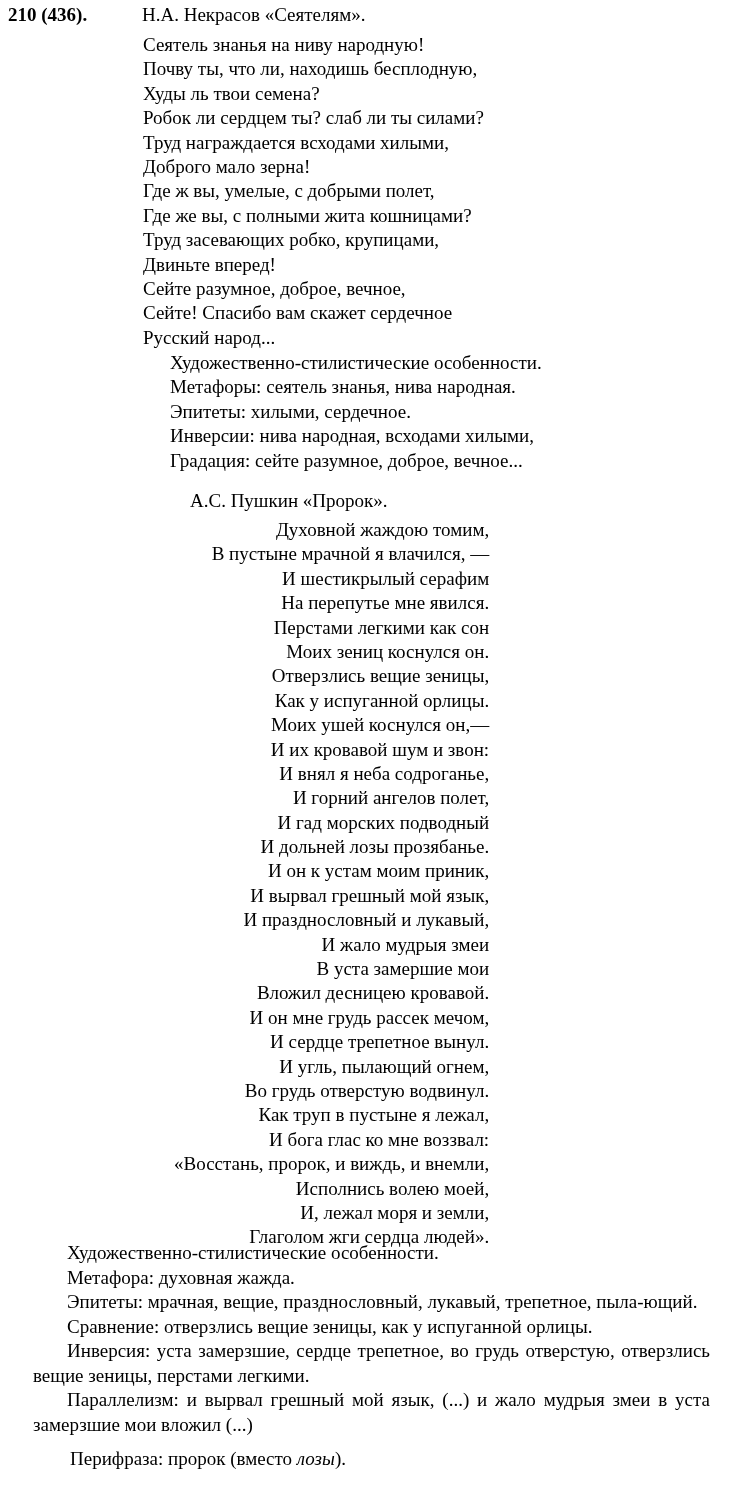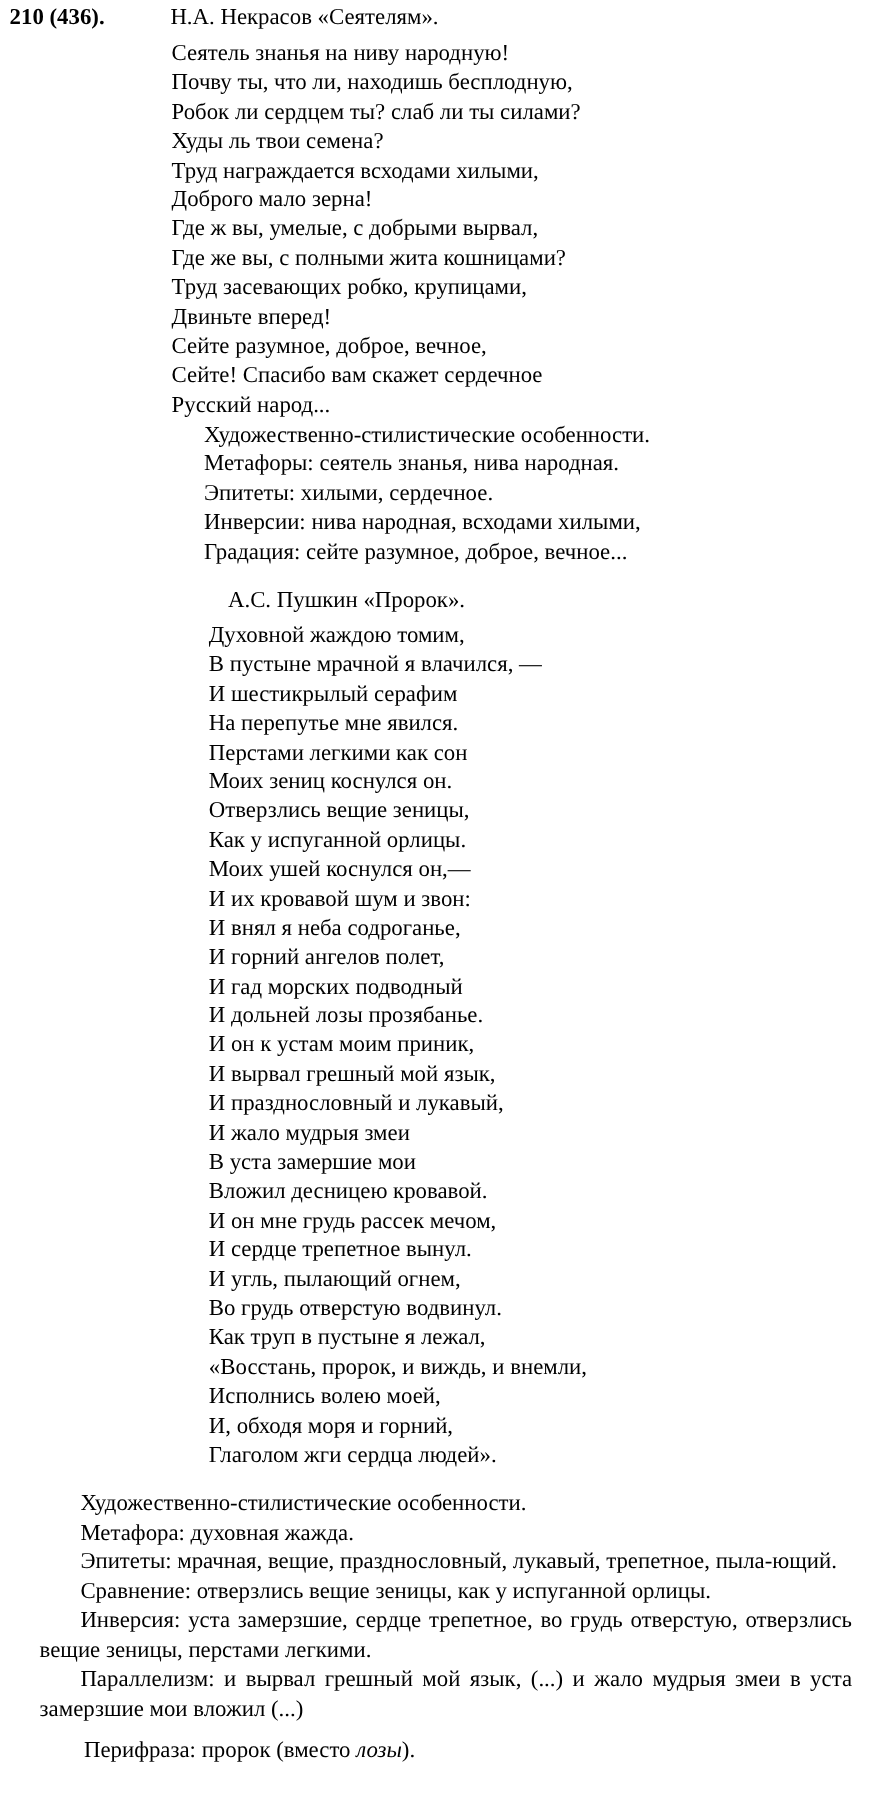--- a/index.html
+++ b/index.html
@@ -7,40 +7,40 @@
     width: 735px; height: 1509px; position: relative; overflow: hidden;
     font-family: "Liberation Serif", serif; color: #000; font-size: 19px;
   }
   .abs { position: absolute; white-space: nowrap; line-height: 24px; }
   .num { left: 8px; top: 3px; font-weight: bold; }
   .title1 { left: 142px; top: 3px; }
   .poem1 { left: 115px; top: 33px; margin-left: 28px; }
   .poem1 div, .an1 div, .poem2 div { height: 24.4px; line-height: 24.4px; white-space: nowrap; }
   .an1 { left: 170px; top: 351px; }
   .title2 { left: 190px; top: 489px; }
-  .poem2 { left: 174px; top: 518px; }
+  .poem2 { left: 174px; top: 518px; text-align: right; }
   .an2 { position: absolute; left: 33px; top: 1241px; width: 677px; line-height: 24.5px; font-size: 19px; }
   .an2 p { margin: 0; text-indent: 34px; text-align: justify; }
   .an2 p.gap { margin-top: 10px; text-indent: 37px; }
   .an2 i { font-style: italic; }
 </style>
 </head>
 <body>
 
 <div class="abs num">210 (436).</div>
 <div class="abs title1">Н.А. Некрасов «Сеятелям».</div>
 
 <div class="abs poem1">
   <div>Сеятель знанья на ниву народную!</div>
   <div>Почву ты, что ли, находишь бесплодную,</div>
+  <div>Худы ль твои семена?</div>
   <div>Робок ли сердцем ты? слаб ли ты силами?</div>
-  <div>Худы ль твои семена?</div>
   <div>Труд награждается всходами хилыми,</div>
   <div>Доброго мало зерна!</div>
-  <div>Где ж вы, умелые, с добрыми вырвал,</div>
+  <div>Где ж вы, умелые, с добрыми полет,</div>
   <div>Где же вы, с полными жита кошницами?</div>
   <div>Труд засевающих робко, крупицами,</div>
   <div>Двиньте вперед!</div>
   <div>Сейте разумное, доброе, вечное,</div>
   <div>Сейте! Спасибо вам скажет сердечное</div>
   <div>Русский народ...</div>
 </div>
 
 <div class="abs an1">
   <div>Художественно-стилистические особенности.</div>
@@ -71,23 +71,24 @@
   <div>И вырвал грешный мой язык,</div>
   <div>И празднословный и лукавый,</div>
   <div>И жало мудрыя змеи</div>
   <div>В уста замершие мои</div>
   <div>Вложил десницею кровавой.</div>
   <div>И он мне грудь рассек мечом,</div>
   <div>И сердце трепетное вынул.</div>
   <div>И угль, пылающий огнем,</div>
   <div>Во грудь отверстую водвинул.</div>
   <div>Как труп в пустыне я лежал,</div>
+  <div>И бога глас ко мне воззвал:</div>
   <div>«Восстань, пророк, и виждь, и внемли,</div>
   <div>Исполнись волею моей,</div>
-  <div>И, обходя моря и горний,</div>
+  <div>И, лежал моря и земли,</div>
   <div>Глаголом жги сердца людей».</div>
 </div>
 
 <div class="an2">
   <p>Художественно-стилистические особенности.</p>
   <p>Метафора: духовная жажда.</p>
   <p>Эпитеты: мрачная, вещие, празднословный, лукавый, трепетное, пыла-ющий.</p>
   <p>Сравнение: отверзлись вещие зеницы, как у испуганной орлицы.</p>
   <p>Инверсия: уста замерзшие, сердце трепетное, во грудь отверстую, отверзлись вещие зеницы, перстами легкими.</p>
   <p>Параллелизм: и вырвал грешный мой язык, (...) и жало мудрыя змеи в уста замерзшие мои вложил (...)</p>

